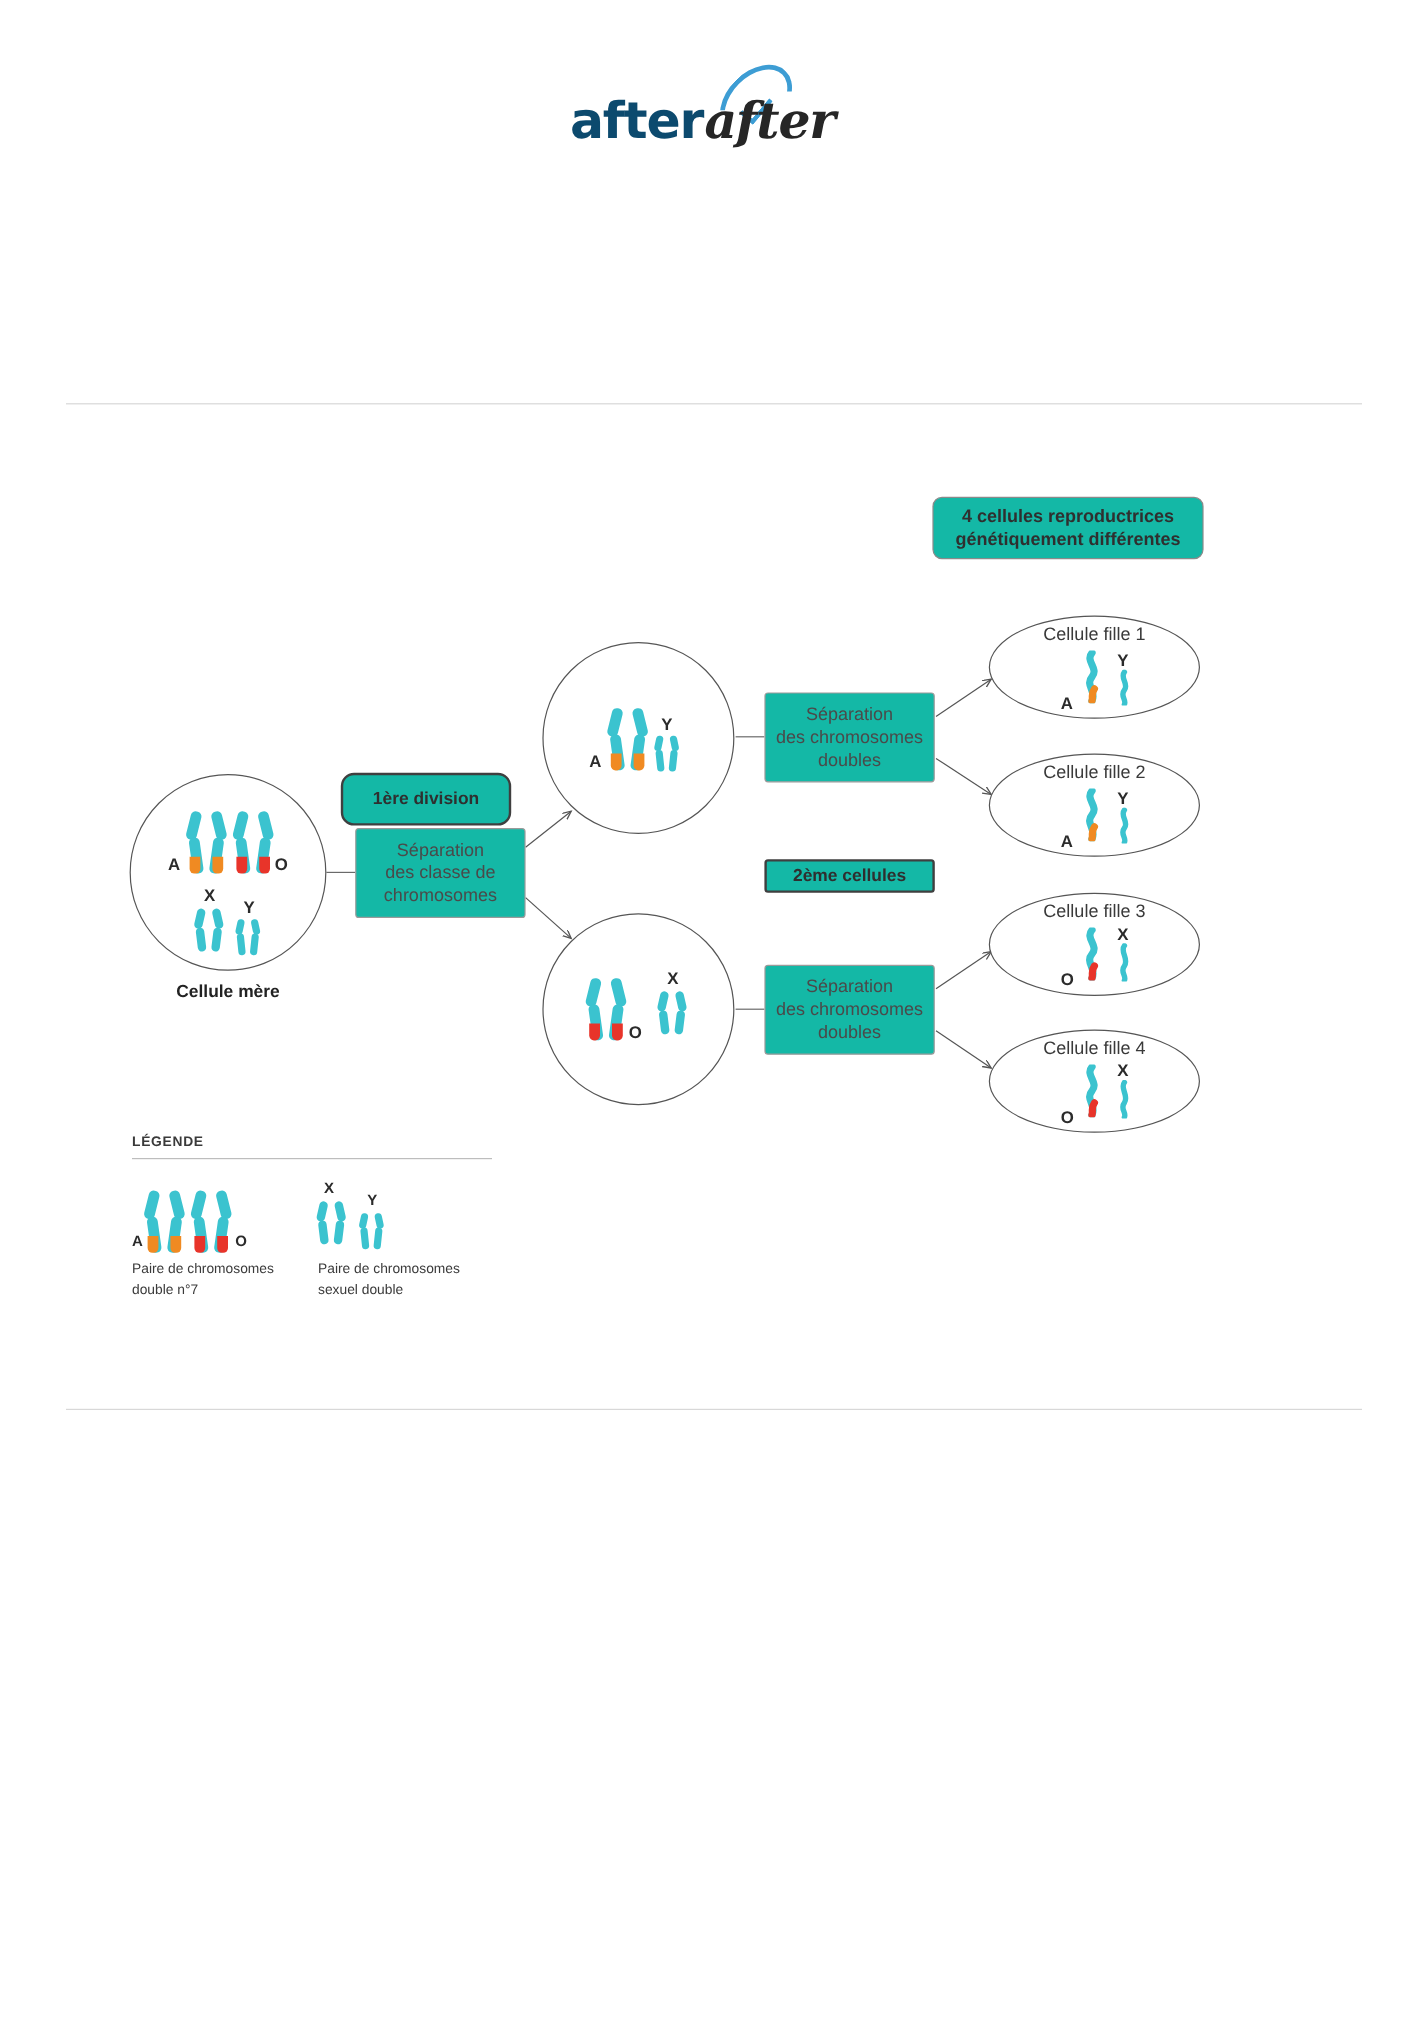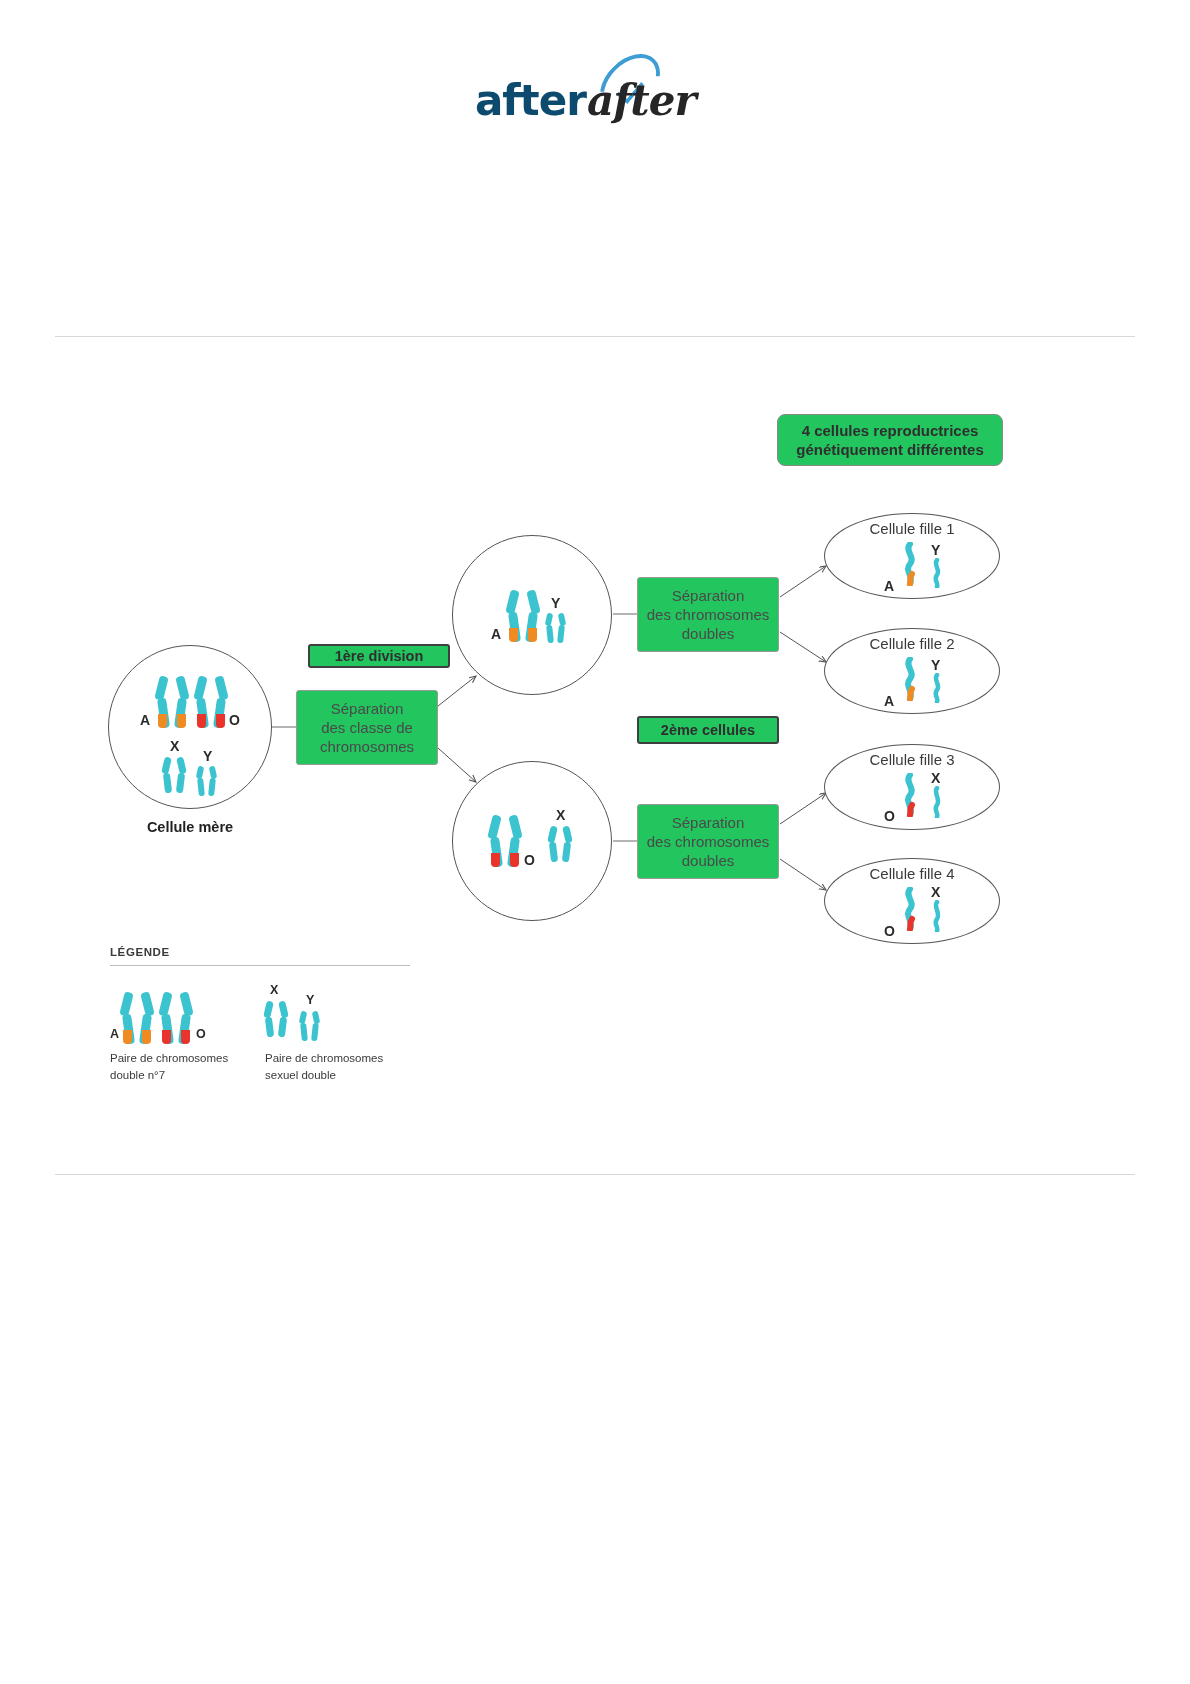--- a/index.html
+++ b/index.html
@@ -12,21 +12,21 @@
   #logo .classe{position:absolute;left:112px;top:16px;font-size:42px;font-weight:700;font-style:italic;color:#262626;letter-spacing:-1px;font-family:"DejaVu Serif",serif;}
   #logo .arc{position:absolute;left:120px;top:0px;width:62px;height:40px;border:4px solid #3d9dd4;border-radius:50%;border-bottom-color:transparent;border-left-color:transparent;transform:rotate(-45deg);}
   #logo .check{position:absolute;left:142px;top:22px;width:22px;height:11px;border:4px solid #3d9dd4;border-top:none;border-right:none;transform:rotate(-50deg);border-radius:1px;}
 
   
   .hrule{position:absolute;left:55px;width:1080px;height:1px;background:#d8d8d8;}
   #rule-top{top:336px;}
   #rule-bottom{top:1174px;}
 
   
-  .pbox{position:absolute;box-sizing:border-box;background:#22c55e;display:flex;align-items:center;justify-content:center;text-align:center;line-height:1.28;}
+  .pbox{position:absolute;box-sizing:border-box;background:#14b8a6;display:flex;align-items:center;justify-content:center;text-align:center;line-height:1.28;}
   .pbox.strong{border:2px solid #3f3f3f;border-radius:3px;font-weight:700;font-size:14.5px;color:#2f2f2f;}
   .pbox.light{border:1px solid #9a9a9a;border-radius:3px;font-size:15px;color:#4a4a4a;}
   .pbox.rounded{border:1px solid #8a8a8a;border-radius:8px;font-weight:700;font-size:15px;color:#2f2f2f;}
 
   
   .cell-circle{position:absolute;border:1px solid #555;border-radius:50%;box-sizing:border-box;background:#fff;}
   .cell-ellipse{position:absolute;border:1px solid #555;border-radius:50%;box-sizing:border-box;background:#fff;}
   .cell-caption{position:absolute;text-align:center;font-size:15px;color:#3a3a3a;}
   .cell-caption.bold{font-weight:700;font-size:14.5px;color:#222;}
 
@@ -127,21 +127,21 @@
 <div class="lbl" style="left:203px;top:748px;">Y</div>
 <div class="chrom" style="left:197px;top:766px;width:19px;height:30px;">
   <div class="arm" style="left:0px;top:0px;width:6px;height:13px;transform:rotate(12deg);"></div>
   <div class="arm" style="left:13px;top:0px;width:6px;height:13px;transform:rotate(-12deg);"></div>
   <div class="arm" style="left:1px;top:12px;width:6px;height:18px;transform:rotate(-6deg);"></div>
   <div class="arm" style="left:12px;top:12px;width:6px;height:18px;transform:rotate(6deg);"></div>
 </div>
 
 <div class="cell-caption bold" style="left:108px;top:819px;width:164px;">Cellule mère</div>
 
-<div class="pbox strong" style="left:308px;top:644px;width:142px;height:24px;">1ère division</div>
+<div class="pbox strong" style="left:284px;top:644px;width:142px;height:44px;border-radius:11px;">1ère division</div>
 
 <div class="pbox light" style="left:296px;top:690px;width:142px;height:75px;flex-direction:column;">
   <span>Séparation</span>
   <span>des classe de</span>
   <span>chromosomes</span>
 </div>
 
 <div class="cell-circle" style="left:452px;top:535px;width:160px;height:160px;"></div>
 
 <div class="chrom" style="left:508px;top:590px;width:30px;height:52px;">

